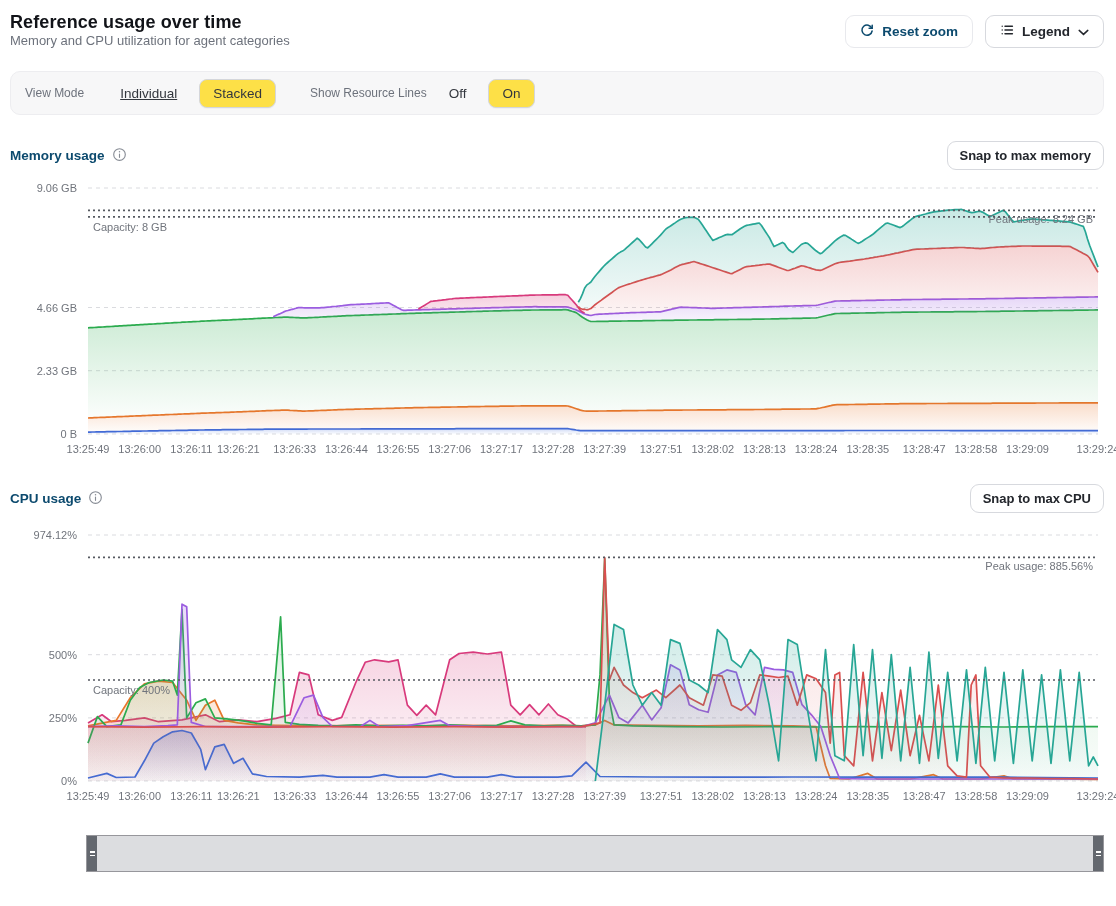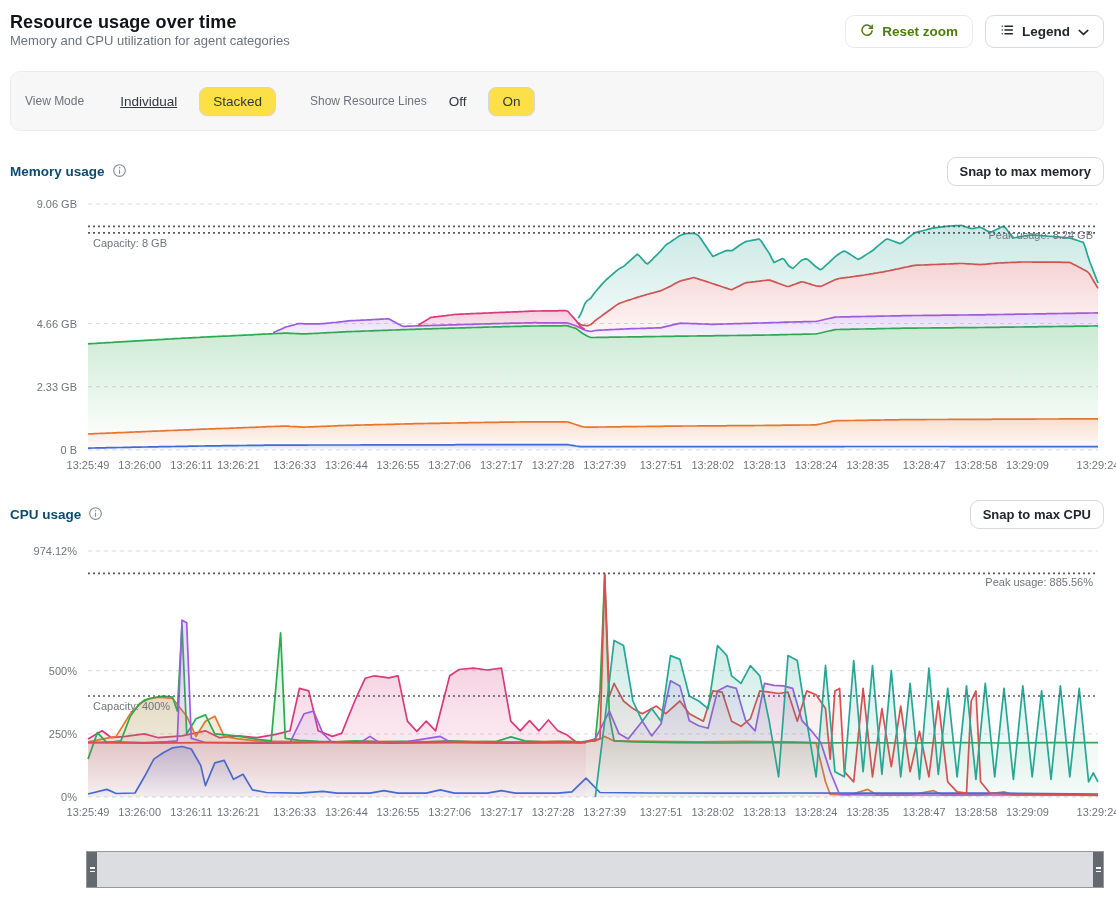--- a/index.html
+++ b/index.html
@@ -9,25 +9,25 @@
 
   
   .hdr { display:flex; justify-content:space-between; align-items:flex-start; margin-top:2px; }
   .hdr h1 { font-size:18px; font-weight:700; letter-spacing:.1px; color:#111318; }
   .hdr .sub { font-size:13px; color:#6d727c; }
   .hdr-btns { display:flex; gap:12px; margin-top:3px; }
   .btn { display:inline-flex; align-items:center; gap:8px; background:#fff; border:1px solid #d7d9de;
          border-radius:9px; padding:7px 14px; font-size:13.5px; font-weight:700; color:#23262c; cursor:pointer;
          font-family:"Liberation Sans", sans-serif; }
   .btn svg { flex:0 0 auto; }
-  .btn.disabled { color:#4d7c0f; border-color:#e8e9ed; cursor:default; }
+  .btn.disabled { color:#0c4a6e; border-color:#e8e9ed; cursor:default; }
   .btn.small { padding:6px 12px; font-size:13px; }
 
   
-  .ctrlbar { margin-top:23px; height:60px; background:#f7f7f8; border:1px solid #ededf0; border-radius:10px;
+  .ctrlbar { margin-top:23px; height:44px; background:#f7f7f8; border:1px solid #ededf0; border-radius:10px;
              display:flex; align-items:center; padding:0 14px; }
   .ctrl-label { font-size:12px; color:#6d727c; }
   .opt { font-size:13.5px; color:#33373e; padding:6px 13px; border:1px solid transparent; border-radius:8px; cursor:pointer; }
   .opt.active { background:#fde047; border-color:#d4d6db; box-shadow:0 1px 1px rgba(0,0,0,.03); }
   .gap-s { margin-left:22px;text-decoration:underline; } .gap-m { margin-left:8px; } .gap-l { margin-left:34px; }
 
   
   .sect-hd { display:flex; justify-content:space-between; align-items:center; margin-top:26px; }
   .sect-title { display:flex; align-items:center; gap:7px; font-size:13.5px; font-weight:700; color:#0c4a6e; }
   .sect-hd.cpu { margin-top:14px; }
@@ -42,21 +42,21 @@
             justify-content:center; align-items:center; gap:2px; cursor:ew-resize; }
   .handle i { display:block; width:5px; height:1.5px; background:#fff; }
 </style>
 </head>
 <body>
 
 <div class="page">
 
   <div class="hdr">
     <div>
-      <h1>Resource usage over time</h1>
+      <h1>Reference usage over time</h1>
       <div class="sub">Memory and CPU utilization for agent categories</div>
     </div>
     <div class="hdr-btns">
       <button class="btn disabled">
         <span>
           <svg width="14" height="14" viewBox="0 0 14 14" fill="none" stroke="currentColor" stroke-width="1.5" stroke-linecap="round">
             <path d="M11.8 5.2A5.1 5.1 0 1 0 12.1 8"></path>
               <path d="M12.2 2.2v3.1h-3.1"></path>
           </svg>
         </span>

